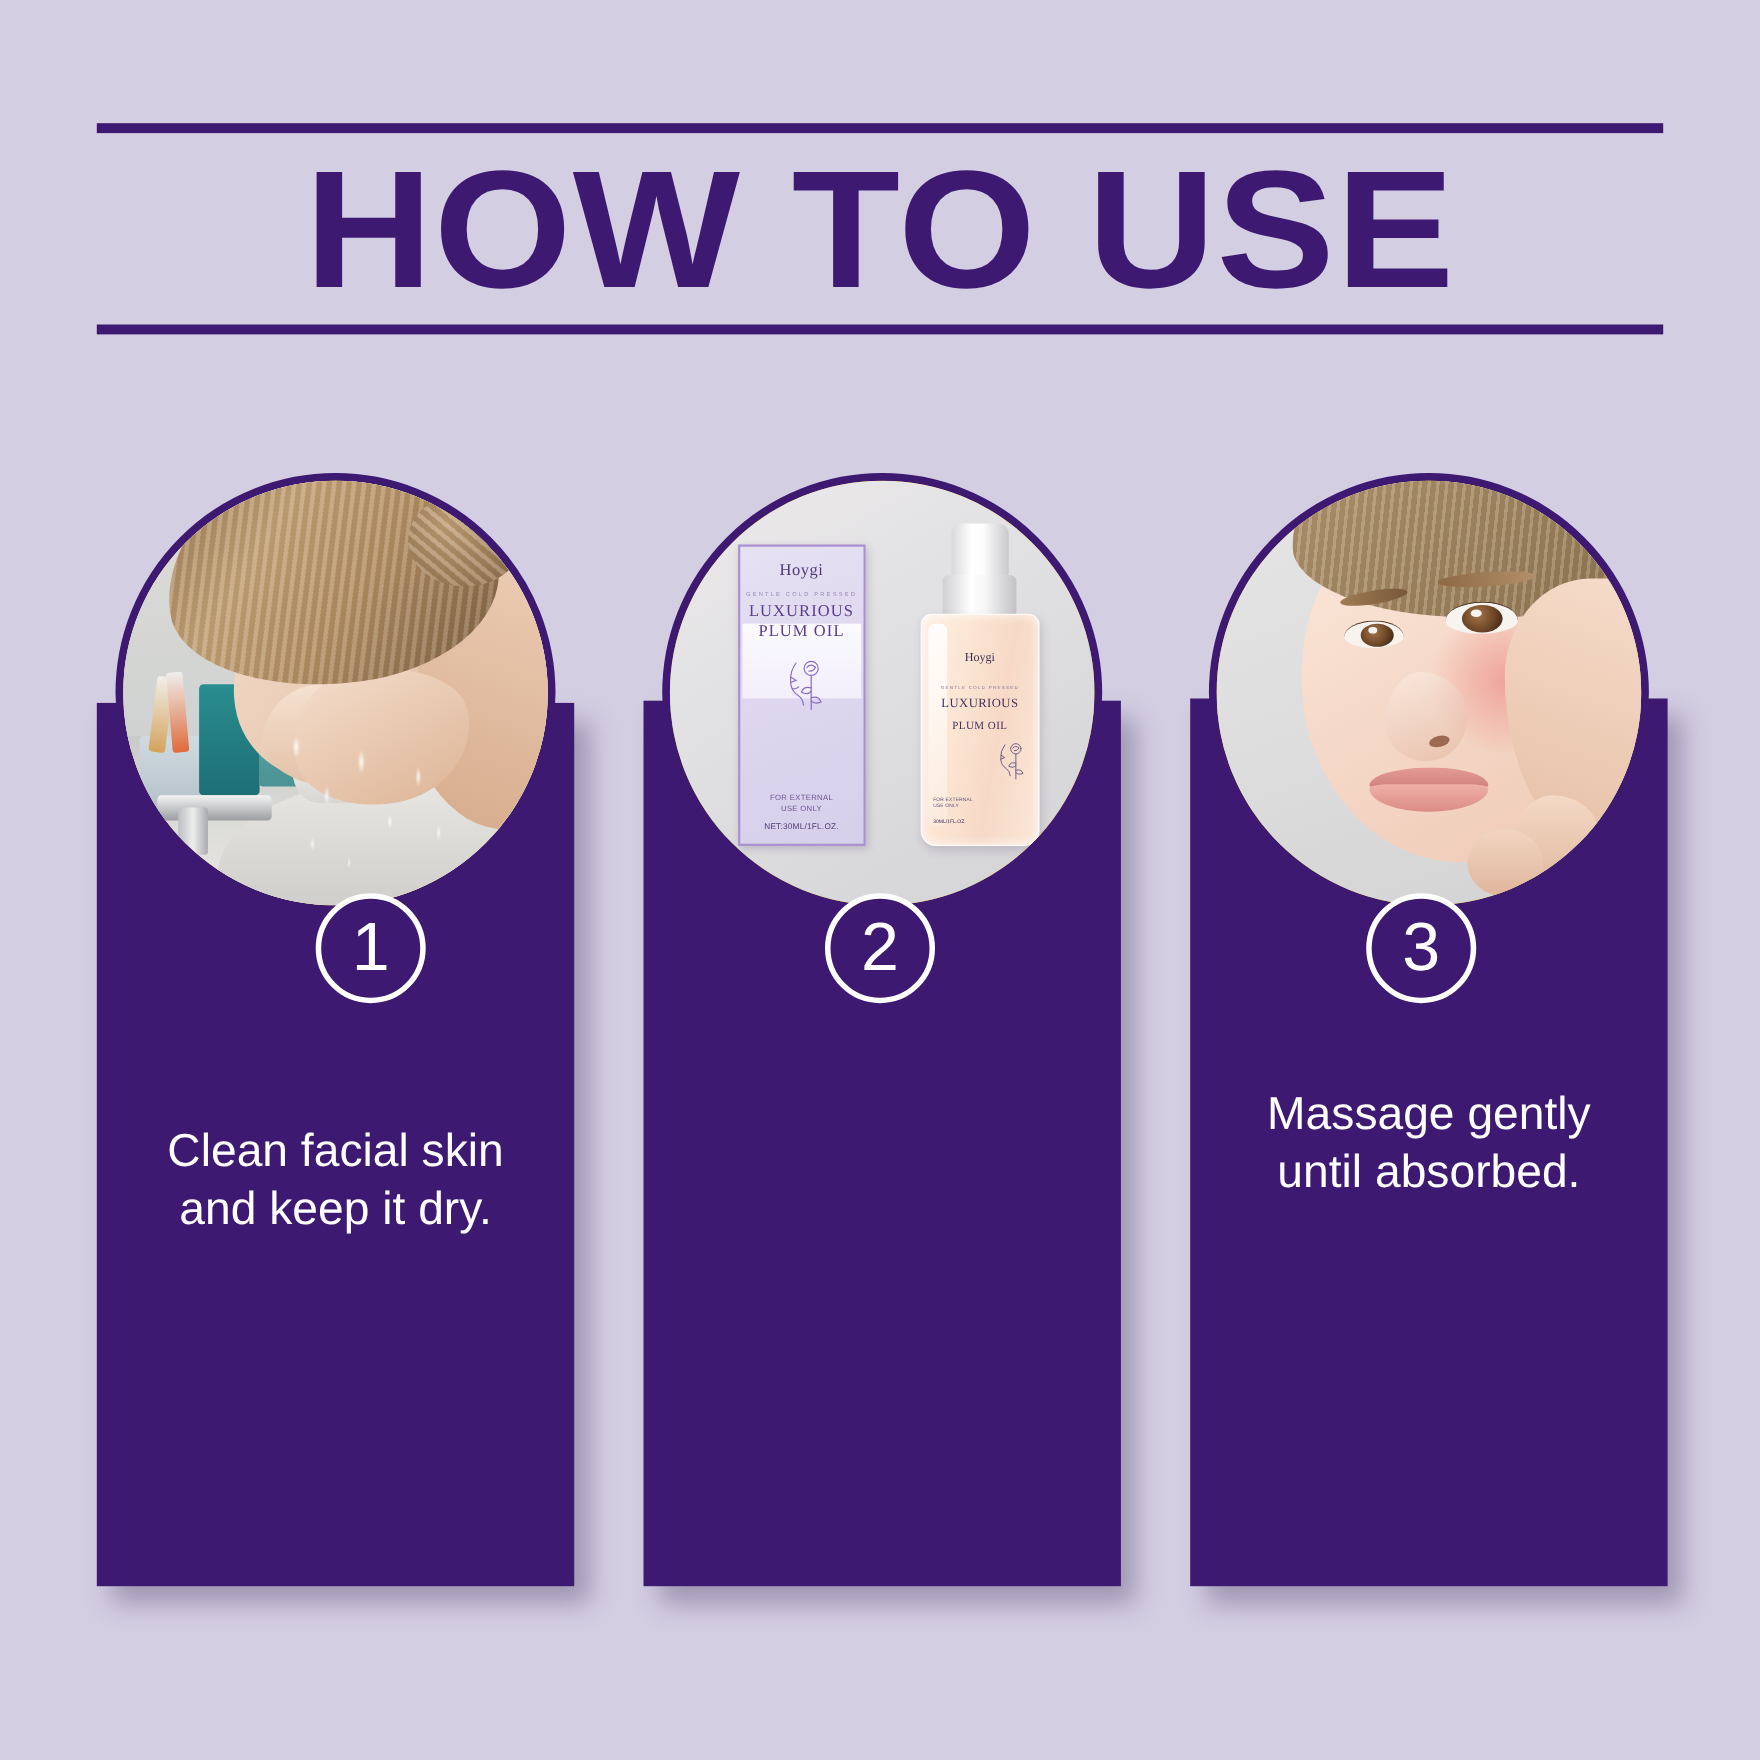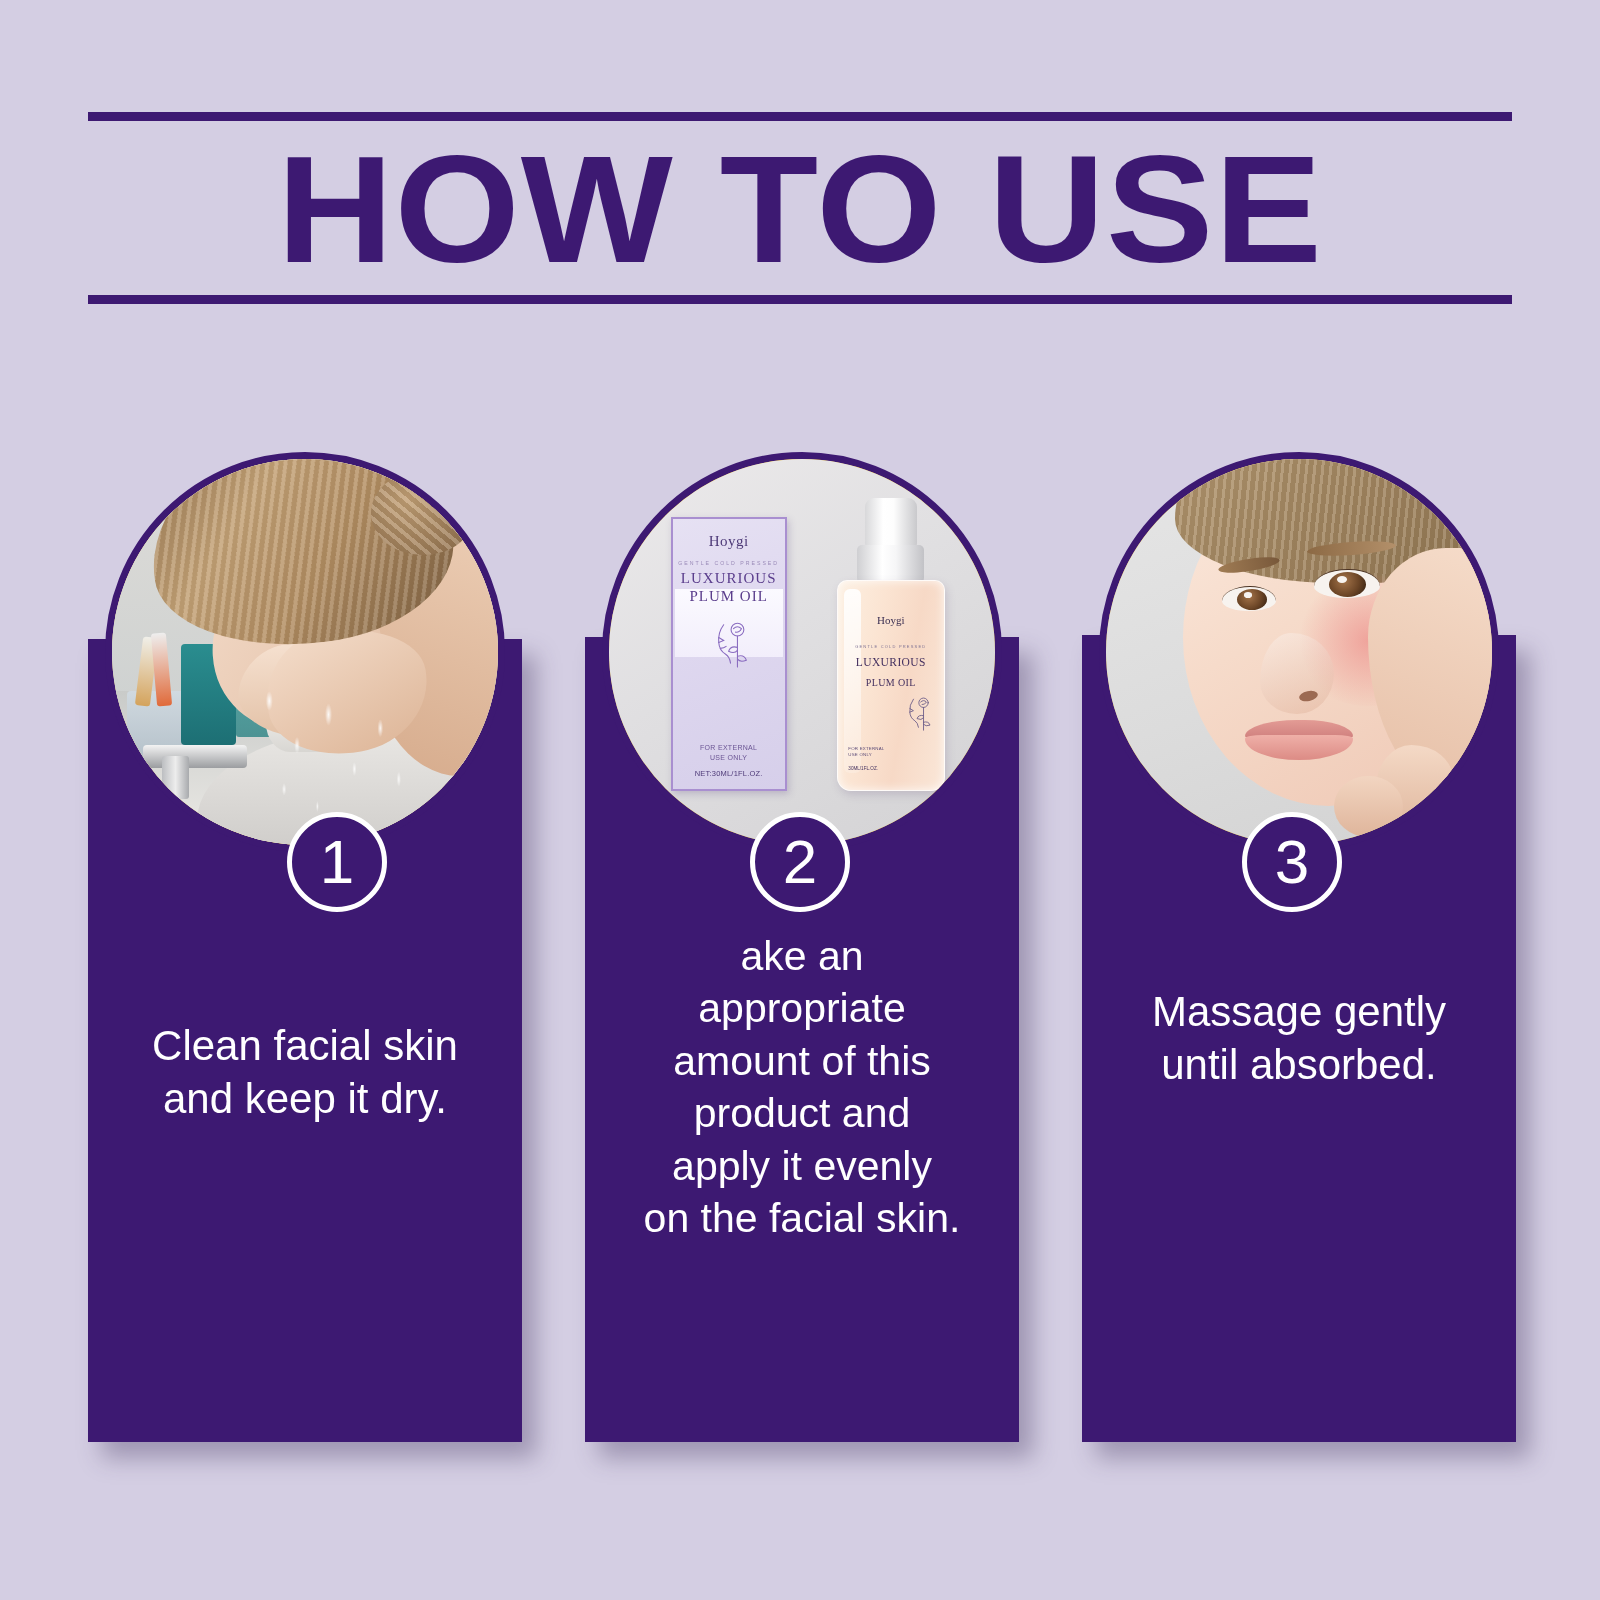--- a/index.html
+++ b/index.html
@@ -63,21 +63,21 @@
     background:#3d1972;
     box-shadow:14px 16px 22px rgba(60,45,90,.35);
   }
   .step.s1 .panel{ height:803px; }
   .step.s2 .panel{ height:805px; }
   .step.s3 .panel{ height:807px; }
 
   
   .photo{
     position:absolute;
-    left:17px; top:22px;
+    left:17px; top:0;
     width:400px; height:400px;
     border-radius:50%;
     border:7px solid #3d1972;
     overflow:hidden;
     background:#eab308;
     z-index:3;
   }
   .photo-inner{ position:absolute; inset:0; }
 
   
@@ -474,26 +474,20 @@
             <div class="bt-ext" style="white-space:pre-line">FOR EXTERNAL
 USE ONLY</div>
             <div class="bt-net">30ML/1FL.OZ.</div>
           </div>
         </div>
 
       </div>
     </div>
 
     <div class="badge">2</div>
-    <div class="caption">ake an
-appropriate
-amount of this
-product and
-apply it evenly
-on the facial skin.</div>
   </div>
 
   <div class="step s3">
     <div class="panel"></div>
 
     <div class="photo">
       <div class="photo-inner sc3">
         <div class="s3-face"></div>
         <div class="s3-hair"></div>
         <div class="s3-blush"></div>

